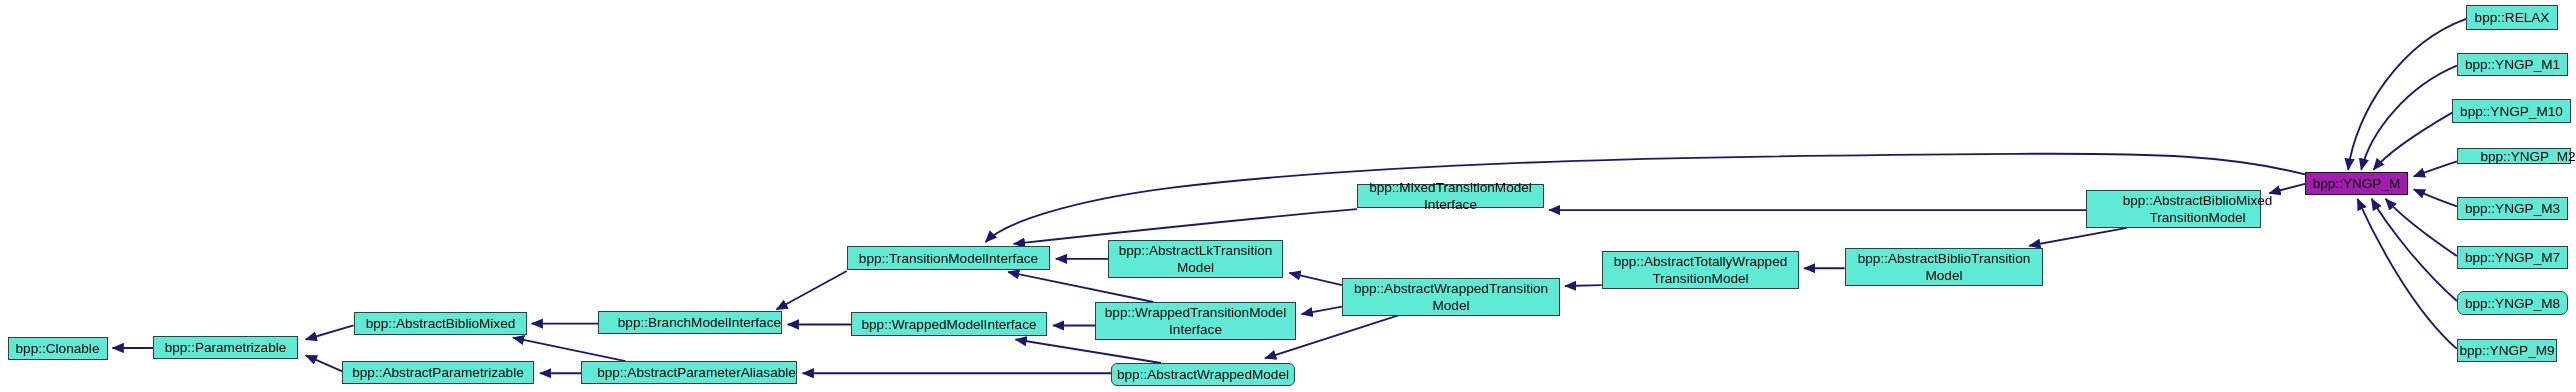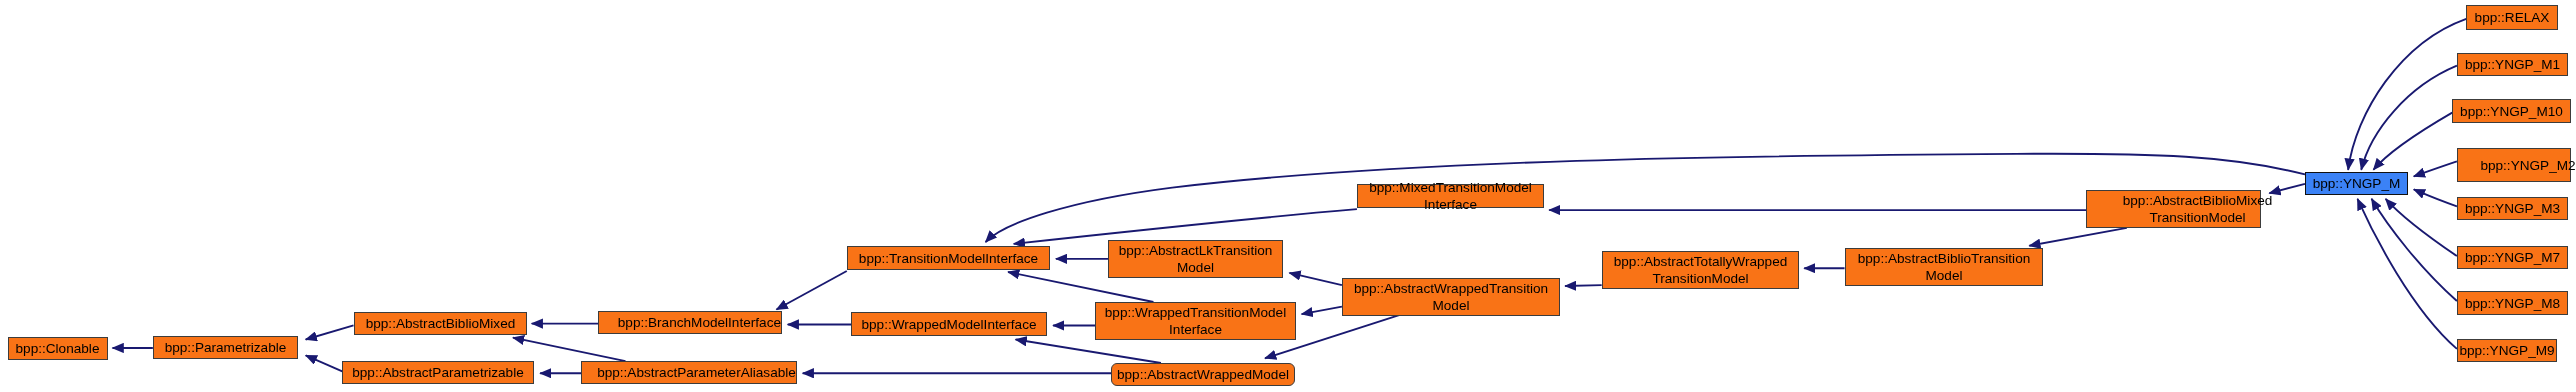--- a/index.html
+++ b/index.html
@@ -1,22 +1,22 @@
 <!DOCTYPE html>
 <html style="font-size:15px"><head>
 <meta charset="utf-8">
 <style>
   html,body{margin:0;padding:0;background:#ffffff;}
   #diagram{position:relative;width:2576px;height:393px;background:#ffffff;overflow:hidden;
            font-family:"Liberation Sans",sans-serif;}
   #edge-layer{position:absolute;left:0;top:0;width:2576px;height:393px;}
-  .node{position:absolute;box-sizing:border-box;border:1.9px solid #3c3c3c;background:#f97316;
+  .node{position:absolute;box-sizing:border-box;border:1.9px solid #3c3c3c;background:#5eead4;
         color:#000000;font-size:13.6px;line-height:17px;text-align:center;white-space:nowrap;
         display:flex;flex-direction:column;justify-content:center;align-items:center;}
-  .node.hl{background:#3b82f6;border-color:#111111;}
+  .node.hl{background:#a21caf;border-color:#111111;}
   .node span{display:block;pointer-events:none;}
 </style>
 </head>
 <body>
 
 <div id="diagram" style="background: rgb(255, 255, 255);">
   <svg id="edge-layer" width="2576" height="393" viewBox="0 0 2747 419" xmlns="http://www.w3.org/2000/svg">
     <defs>
       <marker id="arrow" markerUnits="userSpaceOnUse" markerWidth="14" markerHeight="11" refX="12" refY="5.5" orient="auto">
         <path d="M0,0 L13,5.5 L0,11 z" fill="#191970"></path>
@@ -117,30 +117,30 @@
       </div>
       <div class="node" style="left: 2466px; top: 4.7px; width: 92px; height: 25px; border-color: rgb(60, 60, 60);">
         <span>bpp::RELAX</span>
       </div>
       <div class="node" style="left: 2457px; top: 53px; width: 111px; height: 23.4px; border-color: rgb(60, 60, 60);">
         <span>bpp::YNGP_M1</span>
       </div>
       <div class="node" style="left: 2452px; top: 99px; width: 119px; height: 24.4px; border-color: rgb(60, 60, 60);">
         <span>bpp::YNGP_M10</span>
       </div>
-      <div class="node" style="left: 2457px; top: 148px; width: 114px; height: 34px; border-color: rgb(60, 60, 60); padding-left: 28px;">
+      <div class="node" style="left: 2457px; top: 148px; width: 114px; height: 16px; border-color: rgb(60, 60, 60); padding-left: 28px;">
         <span>bpp::YNGP_M2</span>
       </div>
       <div class="node" style="left: 2457px; top: 197px; width: 111px; height: 23.4px; border-color: rgb(60, 60, 60);">
         <span>bpp::YNGP_M3</span>
       </div>
       <div class="node" style="left: 2457px; top: 246px; width: 111px; height: 23.4px; border-color: rgb(60, 60, 60);">
         <span>bpp::YNGP_M7</span>
       </div>
-      <div class="node" style="left: 2457px; top: 291px; width: 111px; height: 24.4px; border-color: rgb(60, 60, 60);">
+      <div class="node" style="left: 2457px; top: 291px; width: 111px; height: 24.4px; border-color: rgb(60, 60, 60); border-radius: 7px;">
         <span>bpp::YNGP_M8</span>
       </div>
       <div class="node" style="left: 2457px; top: 339px; width: 100px; height: 23.4px; border-color: rgb(60, 60, 60);">
         <span>bpp::YNGP_M9</span>
       </div>
     </div>
 </div>
 
 
 </body></html>

